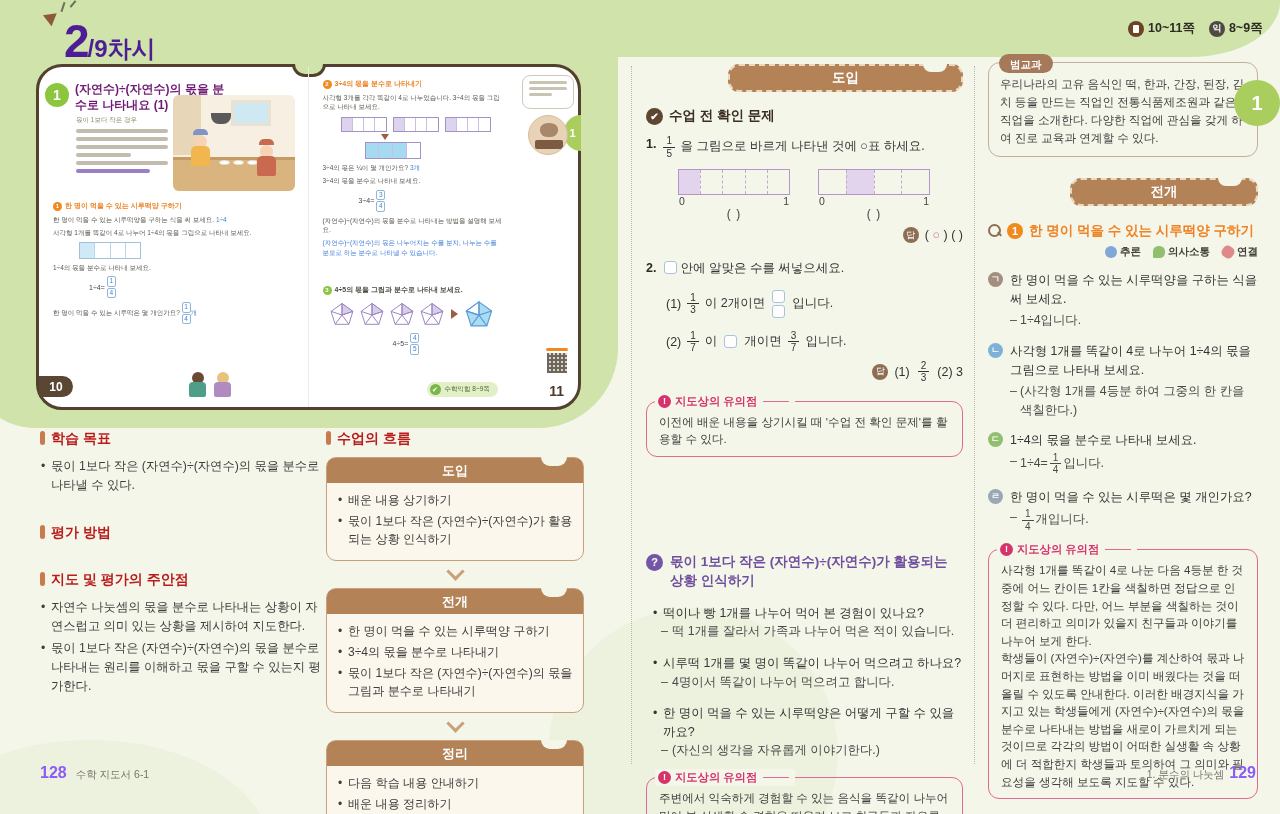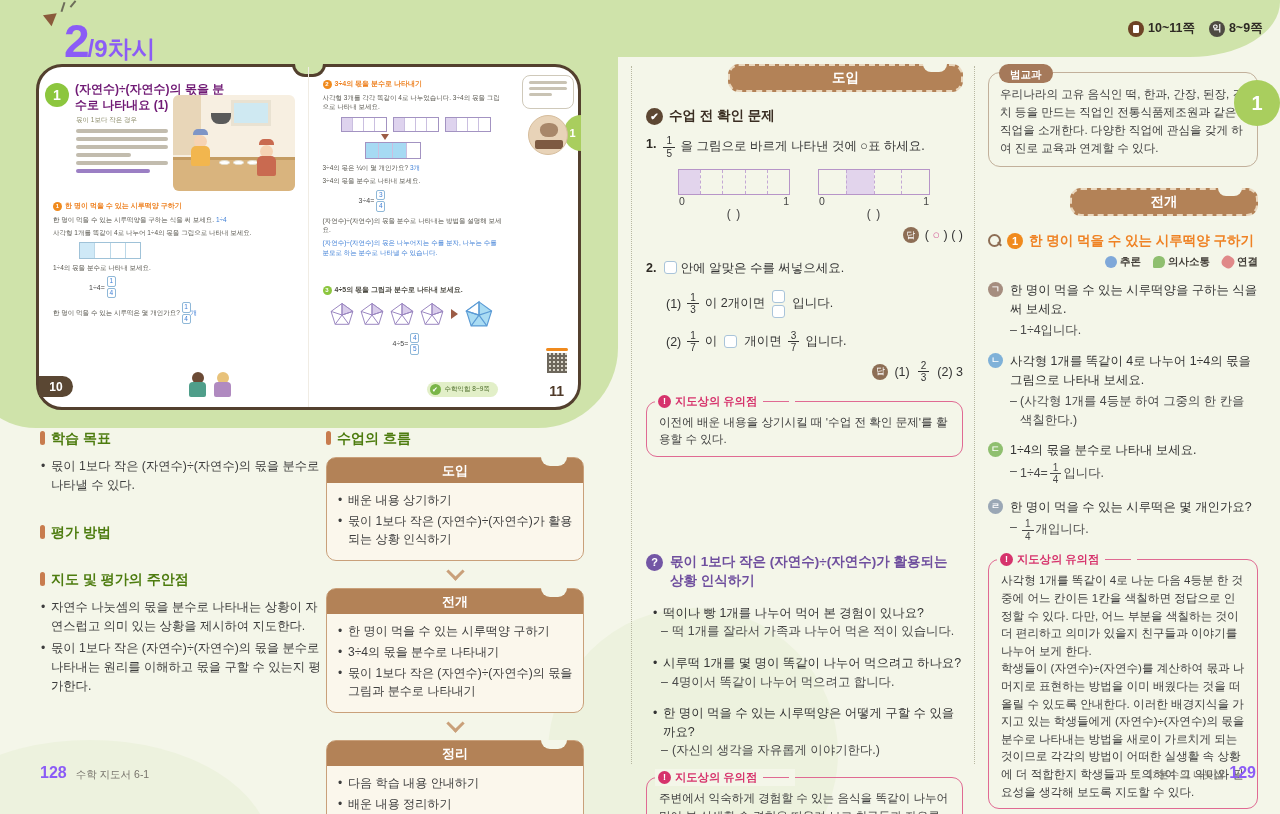--- a/index.html
+++ b/index.html
@@ -11,21 +11,21 @@
   .bg-band  { position:absolute; left:0; top:0; width:1280px; height:57px; background:#cfe3aa;
               border-bottom-right-radius:90px 55px; }
   .bg-left  { position:absolute; left:-34px; top:-30px; width:652px; height:458px; background:#cfe3aa;
               border-radius:0 0 80px 70px; }
   .bg-circle{ position:absolute; left:548px; top:608px; width:290px; height:290px; border-radius:50%;
               background:#edf2de; }
   .bg-corner{ position:absolute; left:-90px; top:740px; width:360px; height:220px; border-radius:50%;
               background:#edf2de; }
 
   
-  .lesson { position:absolute; left:64px; top:14px; color:#8b5cf6; font-weight:bold; }
+  .lesson { position:absolute; left:64px; top:14px; color:#4c1d95; font-weight:bold; }
   .lesson .big { font-size:46px; letter-spacing:-2px; }
   .lesson .small { font-size:24px; }
   .doodle { position:absolute; left:46px; top:10px; width:0; height:0;
             border-left:12px solid #8a5a3b; border-top:7px solid transparent; border-bottom:7px solid transparent;
             transform:rotate(-38deg); }
   .doodle2{ position:absolute; left:62px; top:2px; width:2px; height:10px; background:#6d6d5a; transform:rotate(18deg); }
   .doodle3{ position:absolute; left:72px; top:0px;  width:2px; height:8px;  background:#6d6d5a; transform:rotate(40deg); }
 
   .page-refs { position:absolute; left:1128px; top:20px; display:flex; gap:14px; align-items:center;
                font-size:12.5px; font-weight:bold; color:#2e2a24; }
@@ -122,25 +122,25 @@
           repeating-linear-gradient(90deg,#6d675c 0 2px,#d8d4c8 2px 4px); }
   .wb-pill { position:absolute; left:118px; bottom:10px; display:flex; align-items:center; gap:4px;
              background:#e2efc8; border-radius:9px; padding:2px 8px 2px 3px; font-size:6.5px; color:#4c6b2a; }
   .wb-pill .chk { width:11px; height:11px; border-radius:50%; background:#7ab648; color:#fff; font-size:7px;
                   display:flex; align-items:center; justify-content:center; }
 
   
   .col-left { position:absolute; left:40px; top:430px; width:283px; }
   .col-flow { position:absolute; left:326px; top:430px; width:258px; }
   .col-mid  { position:absolute; left:646px; top:64px;  width:317px; }
-  .col-right{ position:absolute; left:988px; top:64px;  width:270px; }
+  .col-right{ position:absolute; left:988px; top:54px;  width:270px; }
   .vsep { position:absolute; top:66px; height:698px; border-left:1px dotted #b8b8a2; }
   .vsep.s1 { left:631px; } .vsep.s2 { left:974px; }
 
-  .sec-title { position:relative; padding-left:11px; font-size:14px; font-weight:bold; color:#4d7c0f; margin-bottom:9px; }
+  .sec-title { position:relative; padding-left:11px; font-size:14px; font-weight:bold; color:#b91c1c; margin-bottom:9px; }
   .sec-title::before { content:""; position:absolute; left:0; top:1px; width:4.5px; height:14px;
                        background:#c87c4e; border-radius:2.5px; }
   .bullet { position:relative; padding-left:11px; font-size:12.3px; line-height:1.55; color:#3d3d3d; margin-bottom:3px; }
   .bullet::before { content:"•"; position:absolute; left:1px; color:#3d3d3d; }
   .blk { margin-bottom:29px; }
 
   .flow-box { border:1.5px solid #c9a07a; border-radius:10px; background:#fbf7ec; overflow:visible; }
   .flow-head { position:relative; background:#b38257; color:#fff; text-align:center; font-weight:bold;
                font-size:13px; padding:3.5px 0; border-radius:8px 8px 0 0; }
   .flow-head::after { content:""; position:absolute; right:16px; top:-1px; width:26px; height:9px;

